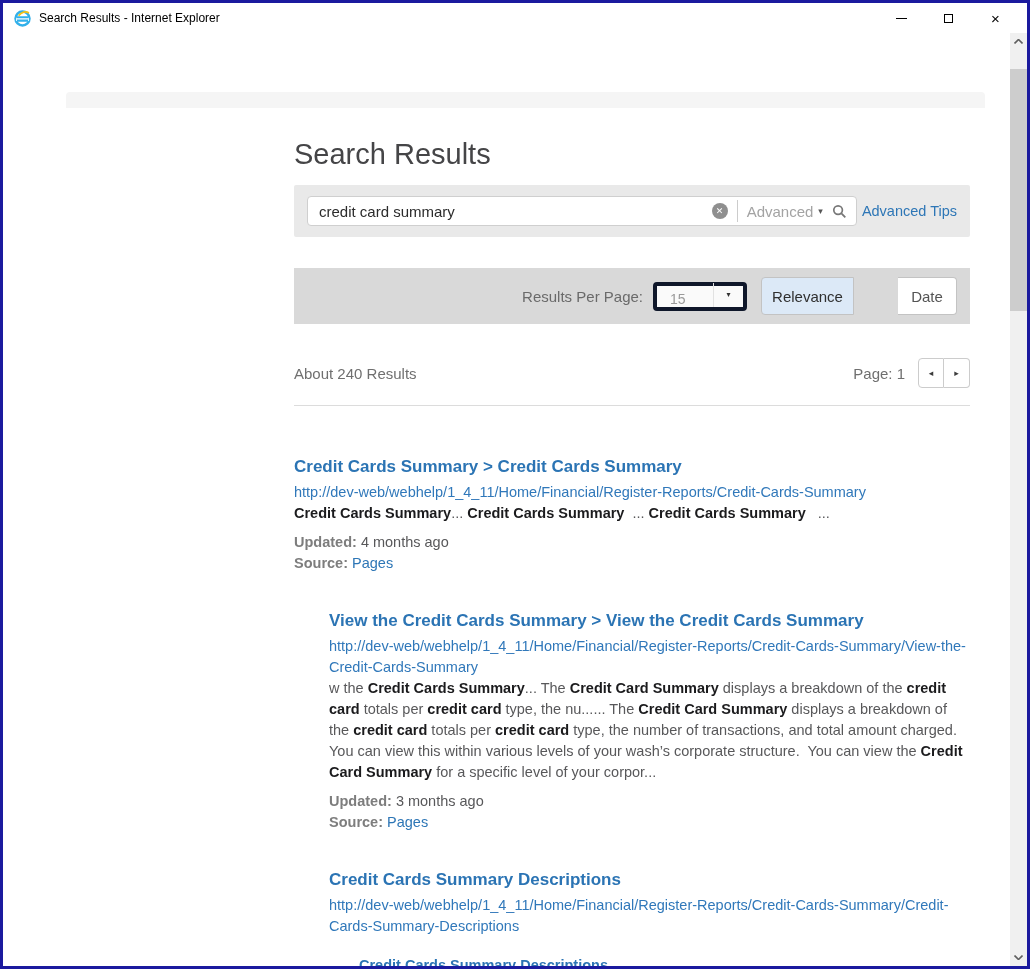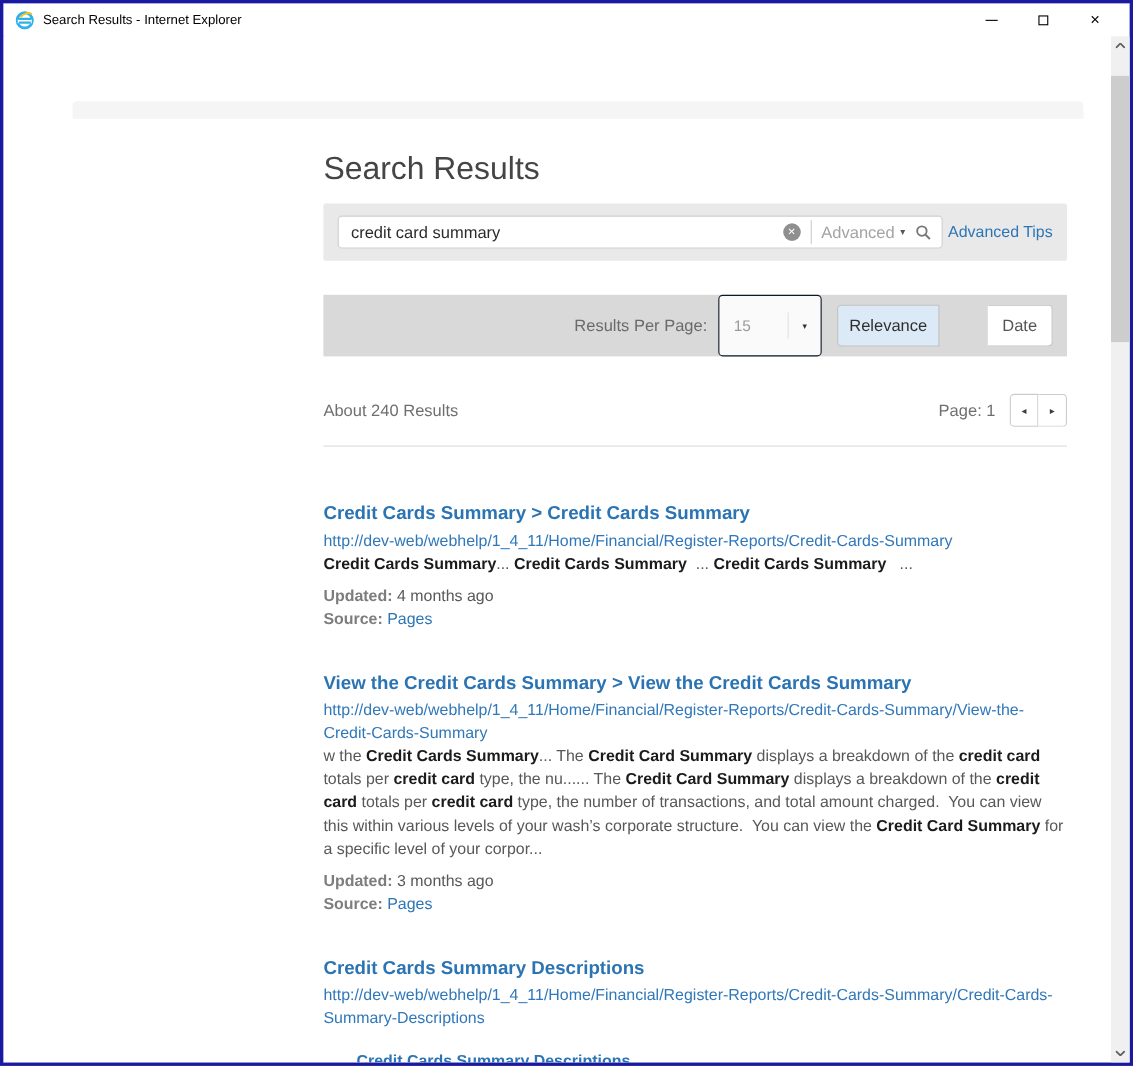--- a/index.html
+++ b/index.html
@@ -63,42 +63,42 @@
   .q-text { flex:1; font-size:15px; color:#2b2b2b; border:none; outline:none; background:transparent; height:26px; font-family:"Liberation Sans","DejaVu Sans",sans-serif; }
   .clear-btn { width:16px; height:16px; border-radius:50%; background:#8f8f8f; color:#fff; font-size:9px; line-height:16px; text-align:center; cursor:pointer; flex:none; }
   .q-divider { width:1px; height:22px; background:#ccc; margin:0 9px; flex:none; }
   .adv-label { font-size:15px; color:#a3a3a3; margin-right:5px; cursor:pointer; }
   .adv-caret { font-size:9px; color:#555; margin-right:9px; cursor:pointer; }
   .adv-tips { font-size:14.5px; color:#2d76b6; margin-left:5px; text-decoration:none; cursor:pointer; white-space:nowrap; }
 
   
   .toolbar { margin-top:31px; height:56px; background:#d9d9d9; display:flex; align-items:center; justify-content:flex-end; padding:0 13px; }
   .rpp-label { font-size:15px; color:#6a6a6a; }
-  .rpp-select { margin-left:10px; width:94px; height:56px; background:#fafafa; border:1px solid #0f172a; border-radius:4px; display:flex; align-items:center; cursor:pointer; }
+  .rpp-select { margin-left:10px; width:94px; height:29px; background:#fafafa; border:4px solid #0f172a; border-radius:4px; display:flex; align-items:flex-end; cursor:pointer; }
   .rpp-value { flex:1; font-size:14px; color:#9a9a9a; padding-left:13px; }
   .rpp-caret { width:30px; height:24px; border-left:1px solid #e2e2e2; display:flex; align-items:center; justify-content:center; font-size:8px; color:#333; }
   .sort-group { display:flex; margin-left:14px; }
   .sort-btn { height:38px; font-size:15px; display:flex; align-items:center; justify-content:center; border:1px solid #c3c3c3; cursor:pointer; background:#fff; color:#545454; font-family:"Liberation Sans","DejaVu Sans",sans-serif; }
   .sort-relevance { width:93px; border-radius:4px 0 0 4px; background:#dce9f7; color:#2f2f2f; }
   .sort-date { width:59px; border-radius:0 4px 4px 0; border-left:none;margin-left:44px; }
 
   
   .meta-row { margin-top:34px; display:flex; align-items:center; justify-content:space-between; }
   .results-count { font-size:15px; color:#6f6f6f; }
   .meta-right { display:flex; align-items:center; }
   .page-label { font-size:15px; color:#6f6f6f; margin-right:13px; }
   .pager { display:flex; }
   .pager-btn { width:26px; height:30px; background:#fff; border:1px solid #ccc; display:flex; align-items:center; justify-content:center; font-size:9px; color:#3c3c3c; cursor:pointer; }
   .pager-prev { border-radius:4px 0 0 4px; }
   .pager-next { border-radius:0 4px 4px 0; border-left:none; }
   .divider-hr { margin-top:17px; border:none; border-top:1px solid #dcdcdc; }
 
   
   .result { margin-top:50px; }
-  .result + .result { margin-top:36px; }
+  .result + .result { margin-top:36px;margin-left:35px; }
   .r-title { display:block; font-size:17px; font-weight:bold; color:#2b74b4; line-height:21px; margin-bottom:5px; text-decoration:none; cursor:pointer; }
   .r-url { display:block; font-size:14.5px; color:#3078ba; line-height:21px; overflow-wrap:anywhere; text-decoration:none; cursor:pointer; }
   .r-snippet { font-size:14.5px; line-height:21px; color:#58585a; }
   .r-snippet .sb { font-weight:bold; color:#1b1b1d; }
   .r-meta { margin-top:8px; font-size:14.5px; line-height:21px; }
   .r-meta .lbl { font-weight:bold; color:#7d7d7d; }
   .r-meta .val { color:#58585a; }
   .r-meta a.val-link { color:#2d76b6; text-decoration:none; cursor:pointer; }
   .r-sub { margin:18px 0 0 30px; }
   .r-sub-title { display:block; font-size:14.5px; font-weight:bold; color:#2b74b4; line-height:21px; text-decoration:none; cursor:pointer; }

